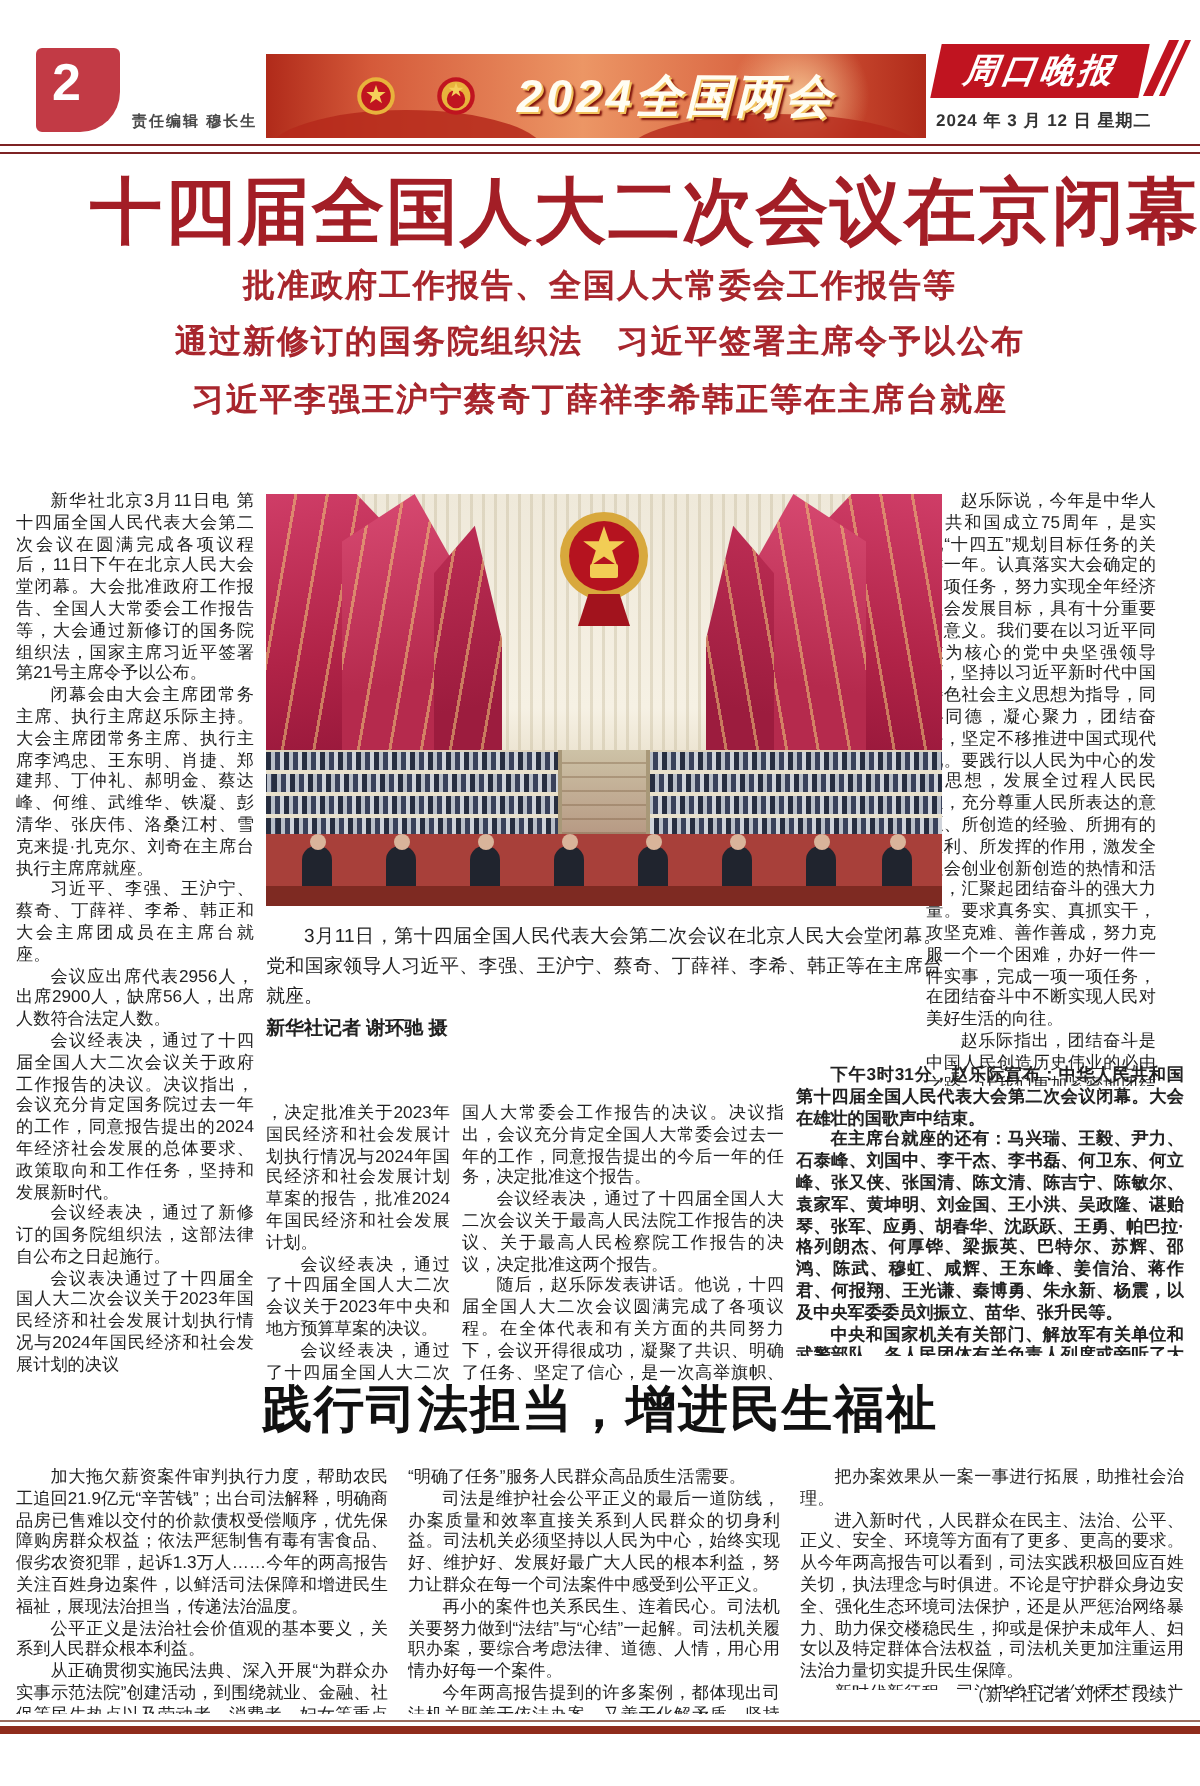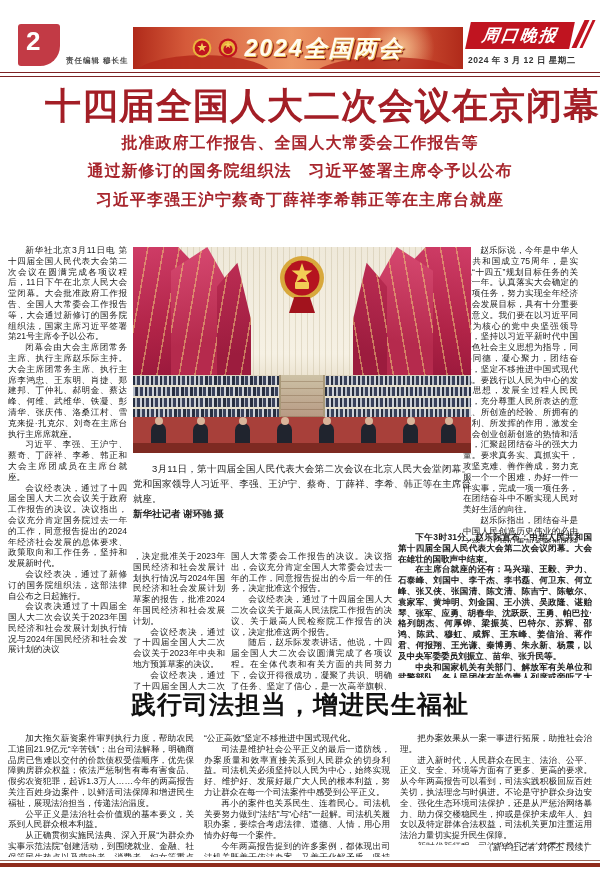--- a/index.html
+++ b/index.html
@@ -13,21 +13,21 @@
   .editor-label{position:absolute;left:66px;top:56px;font-size:7.5px;font-weight:bold;color:#4a4a4a;letter-spacing:1px;}
 
   .banner{position:absolute;left:133px;top:27px;width:330px;height:42px;overflow:hidden;
           background:linear-gradient(90deg,#b02a1a 0%,#d55a3a 16%,#ec9665 48%,#d55a3a 80%,#b02a1a 100%);}
   .banner:before{content:"";position:absolute;left:0;bottom:-8px;width:140px;height:22px;background:#b5291b;
                  border-radius:50% 50% 0 0/100% 100% 0 0;opacity:.85;}
   .banner:after{content:"";position:absolute;right:0;bottom:-8px;width:150px;height:20px;background:#b5291b;
                 border-radius:50% 50% 0 0/100% 100% 0 0;opacity:.8;}
   .banner .glow{position:absolute;right:28px;top:-14px;width:70px;height:70px;border-radius:50%;
                 background:radial-gradient(circle,rgba(255,225,170,.75),rgba(255,225,170,0) 70%);}
-  .banner-inner{position:absolute;left:0;top:0;width:100%;height:100%;display:flex;align-items:center;justify-content:center;gap:6px;z-index:2;}
+  .banner-inner{position:absolute;left:0;top:0;width:100%;height:100%;display:flex;align-items:center;justify-content:center;gap:20px;z-index:2;}
   .banner-emblem{width:20px;height:20px;flex:0 0 auto;}
   .banner-title{font-size:23px;font-weight:900;color:#fffdf2;letter-spacing:2px;font-style:italic;
                 text-shadow:1px 1px 0 #f2c25c,2px 2px 1px #7e130c;white-space:nowrap;}
 
   .masthead{position:absolute;left:468px;top:22px;width:104px;height:27px;background:#c01420;
             transform:skewX(-12deg);display:flex;align-items:center;justify-content:center;}
   .masthead span{transform:skewX(4deg);color:#fff;font-family:"DejaVu Serif","Liberation Serif",serif;
                  font-weight:bold;font-style:italic;font-size:17px;letter-spacing:2px;white-space:nowrap;}
   .mast-slash{position:absolute;left:578px;top:20px;width:16px;height:28px;}
   .mast-slash i{position:absolute;top:0;width:5px;height:28px;background:#c01420;transform:skewX(-25deg);}
@@ -147,20 +147,21 @@
 
   <div class="main-headline">十四届全国人大二次会议在京闭幕</div>
   <div class="sub-headline sub2">通过新修订的国务院组织法　习近平签署主席令予以公布</div>
   <div class="sub-headline sub1">批准政府工作报告、全国人大常委会工作报告等</div>
   <div class="sub-headline sub3">习近平李强王沪宁蔡奇丁薛祥李希韩正等在主席台就座</div>
 
   <div class="col col-a">
       <p>新华社北京3月11日电 第十四届全国人民代表大会第二次会议在圆满完成各项议程后，11日下午在北京人民大会堂闭幕。大会批准政府工作报告、全国人大常委会工作报告等，大会通过新修订的国务院组织法，国家主席习近平签署第21号主席令予以公布。</p>
       <p>闭幕会由大会主席团常务主席、执行主席赵乐际主持。大会主席团常务主席、执行主席李鸿忠、王东明、肖捷、郑建邦、丁仲礼、郝明金、蔡达峰、何维、武维华、铁凝、彭清华、张庆伟、洛桑江村、雪克来提·扎克尔、刘奇在主席台执行主席席就座。</p>
       <p>习近平、李强、王沪宁、蔡奇、丁薛祥、李希、韩正和大会主席团成员在主席台就座。</p>
+      <p>会议应出席代表2956人，出席2900人，缺席56人，出席人数符合法定人数。</p>
       <p>会议经表决，通过了十四届全国人大二次会议关于政府工作报告的决议。决议指出，会议充分肯定国务院过去一年的工作，同意报告提出的2024年经济社会发展的总体要求、政策取向和工作任务，坚持和发展新时代。</p>
       <p>会议经表决，通过了新修订的国务院组织法，这部法律自公布之日起施行。</p>
       <p>会议表决通过了十四届全国人大二次会议关于2023年国民经济和社会发展计划执行情况与2024年国民经济和社会发展计划的决议</p>
     </div>
   <div class="col col-b cont">
       <p>，决定批准关于2023年国民经济和社会发展计划执行情况与2024年国民经济和社会发展计划草案的报告，批准2024年国民经济和社会发展计划。</p>
       <p>会议经表决，通过了十四届全国人大二次会议关于2023年中央和地方预算草案的决议。</p>
       <p>会议经表决，通过了十四届全国人大二次会议关于全</p>
     </div>
   <div class="col col-c cont">
@@ -236,21 +237,21 @@
     </div>
   <div class="credit">新华社记者 谢环驰 摄</div>
 
   <div class="a2-title">践行司法担当，增进民生福祉</div>
   <div class="col a2-col a2c1">
       <p>加大拖欠薪资案件审判执行力度，帮助农民工追回21.9亿元“辛苦钱”；出台司法解释，明确商品房已售难以交付的价款债权受偿顺序，优先保障购房群众权益；依法严惩制售有毒有害食品、假劣农资犯罪，起诉1.3万人……今年的两高报告关注百姓身边案件，以鲜活司法保障和增进民生福祉，展现法治担当，传递法治温度。</p>
       <p>公平正义是法治社会价值观的基本要义，关系到人民群众根本利益。</p>
       <p>从正确贯彻实施民法典、深入开展“为群众办实事示范法院”创建活动，到围绕就业、金融、社保等民生热点以及劳动者、消费者、妇女等重点人群，全国检察机关开展“检护民生”专项行动，司法机关大力践行司法为民宗旨，重点加强民生司法保障，以更优更实的</p>
     </div>
   <div class="col a2-col a2c2 cont">
-      <p>“公正高效”坚定不移推进中国式现代化。</p>
+      <p>“明确了任务”服务人民群众高品质生活需要。</p>
       <p>司法是维护社会公平正义的最后一道防线，办案质量和效率直接关系到人民群众的切身利益。司法机关必须坚持以人民为中心，始终实现好、维护好、发展好最广大人民的根本利益，努力让群众在每一个司法案件中感受到公平正义。</p>
       <p>再小的案件也关系民生、连着民心。司法机关要努力做到“法结”与“心结”一起解。司法机关履职办案，要综合考虑法律、道德、人情，用心用情办好每一个案件。</p>
       <p>今年两高报告提到的许多案例，都体现出司法机关既善于依法办案，又善于化解矛盾。坚持和发展新时代“枫桥经验”，司法机关应通过释法说理、公开听证等</p>
     </div>
   <div class="col a2-col a2c3">
       <p>把办案效果从一案一事进行拓展，助推社会治理。</p>
       <p>进入新时代，人民群众在民主、法治、公平、正义、安全、环境等方面有了更多、更高的要求。从今年两高报告可以看到，司法实践积极回应百姓关切，执法理念与时俱进。不论是守护群众身边安全、强化生态环境司法保护，还是从严惩治网络暴力、助力保交楼稳民生，抑或是保护未成年人、妇女以及特定群体合法权益，司法机关更加注重运用法治力量切实提升民生保障。</p>
       <p>新时代新征程，司法机关应当始终秉持司法为民的“初心”，牢牢坚守公平正义，高质高效办好每一个案件，让人民群众获得更多的安全感、幸福感。</p>
     </div>
   <div class="a2-byline">（新华社记者 刘怀丕 段续）</div>

